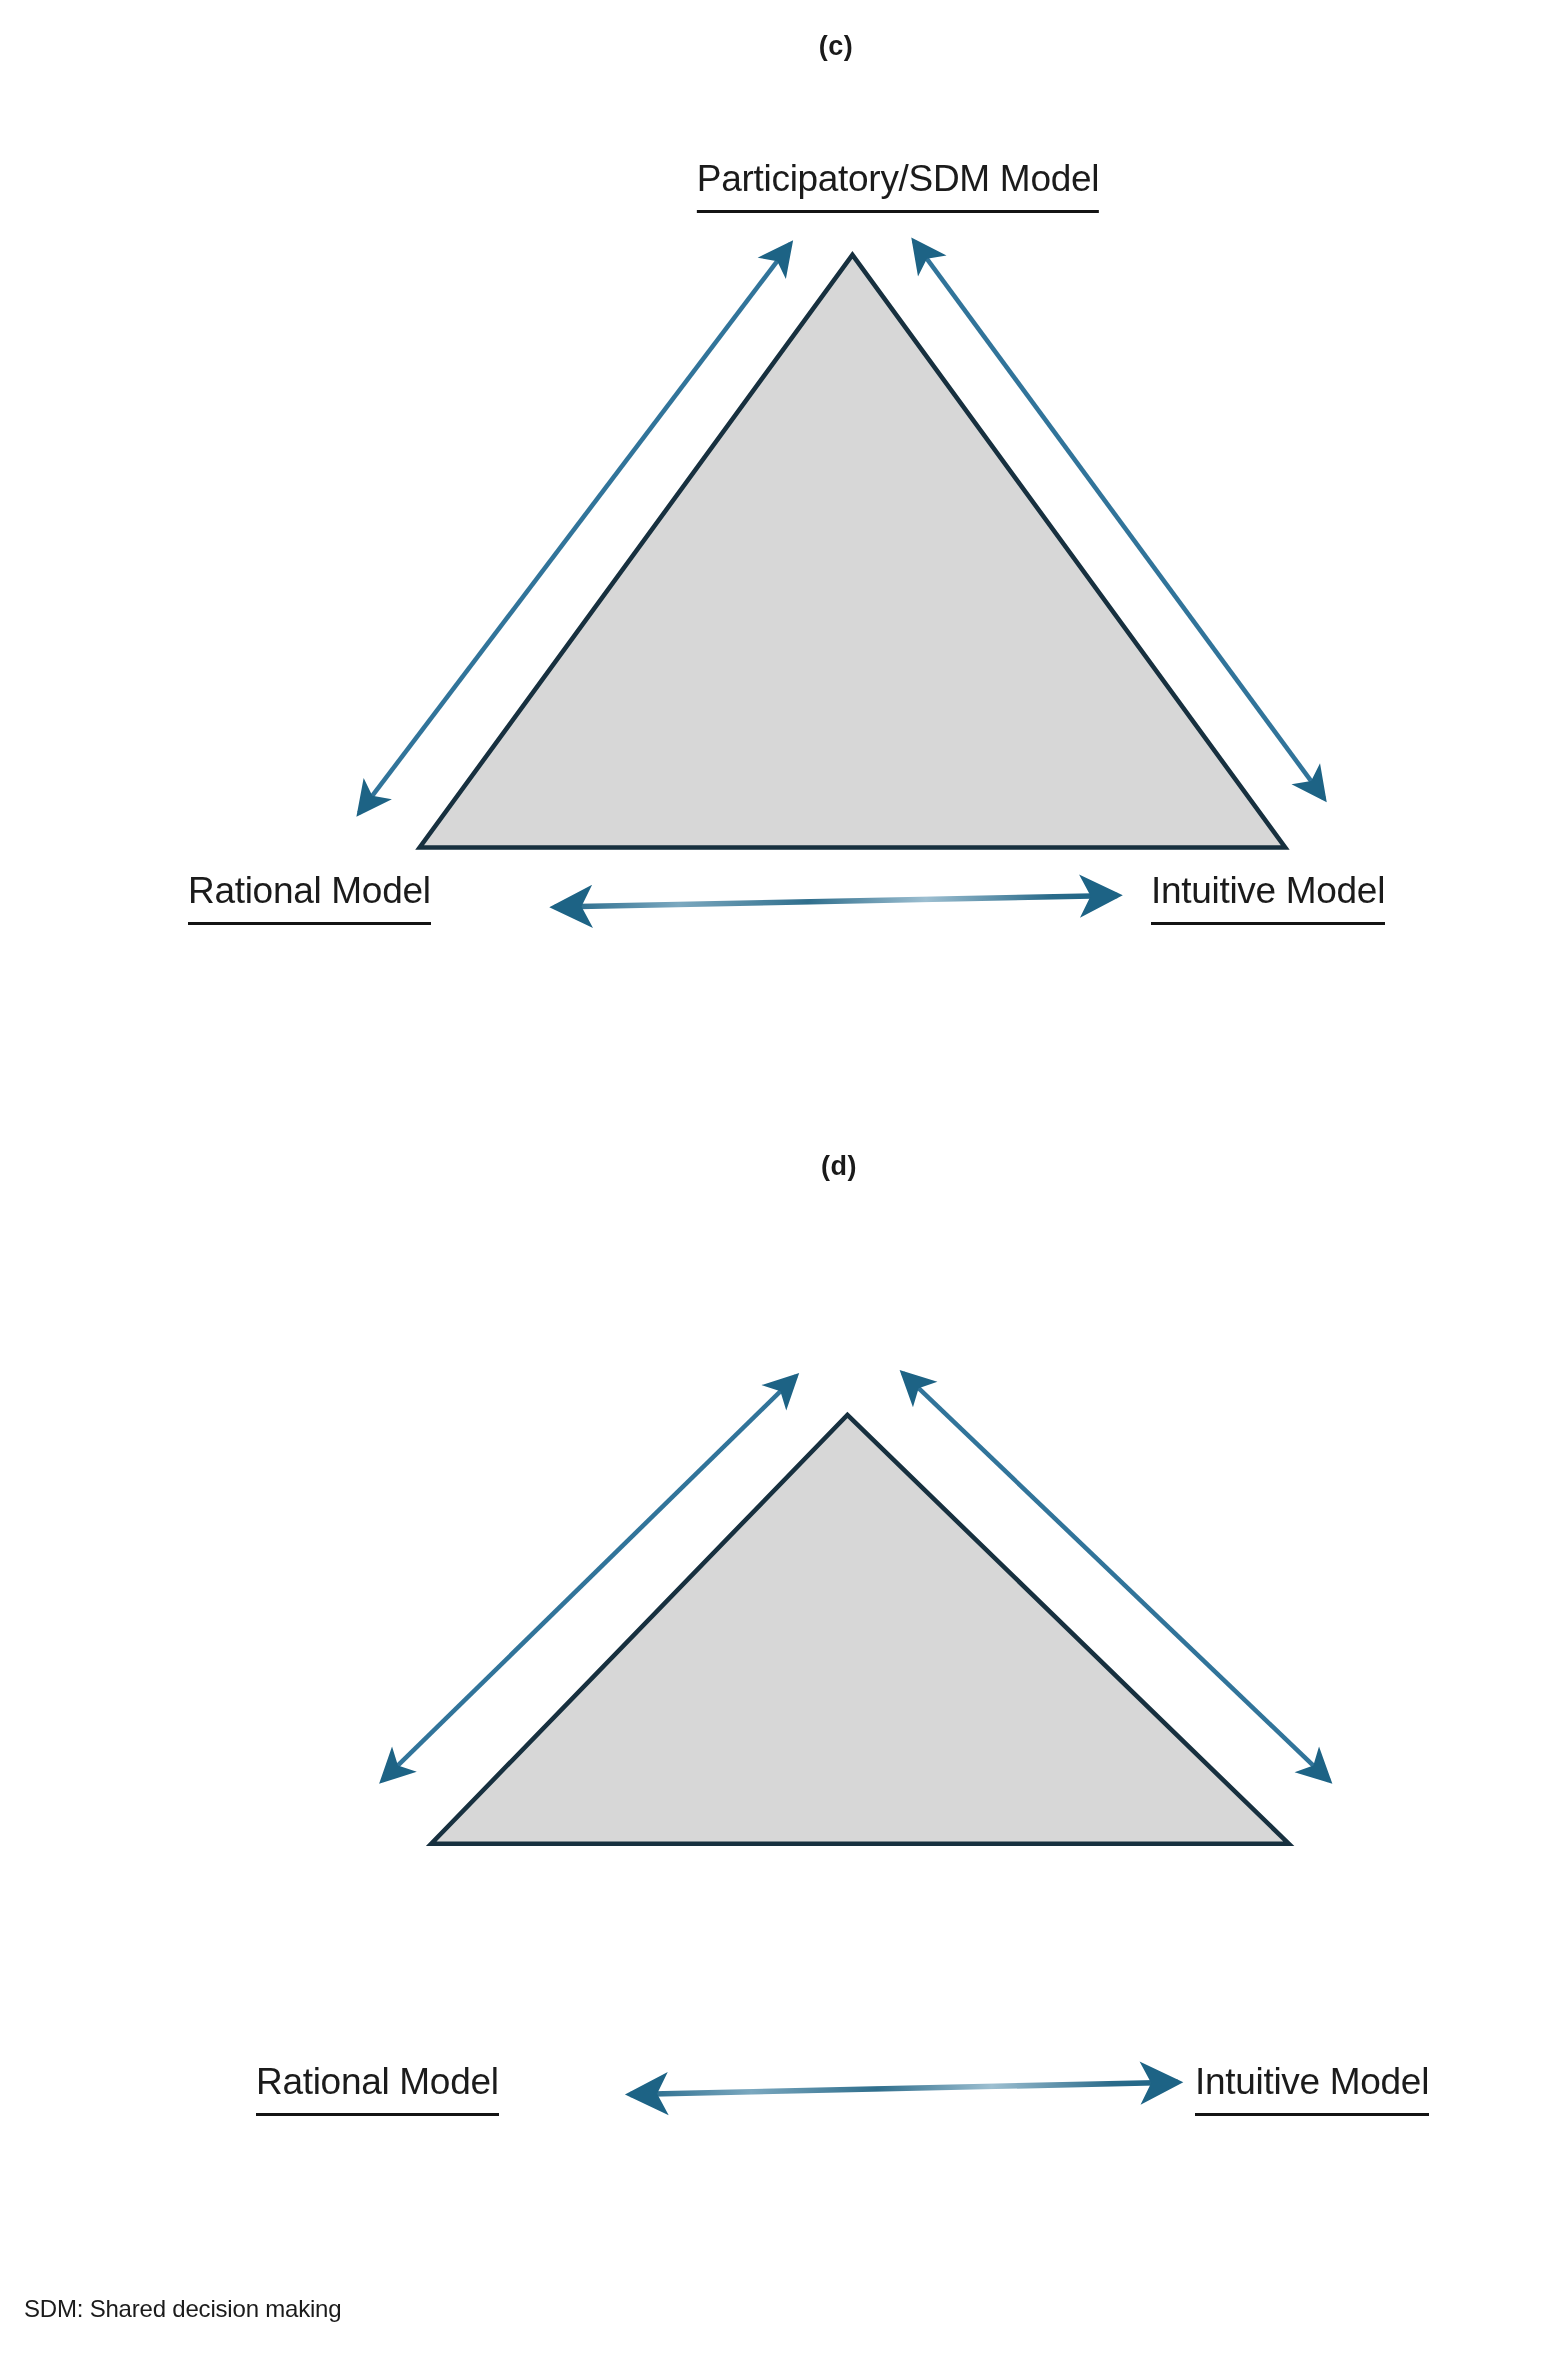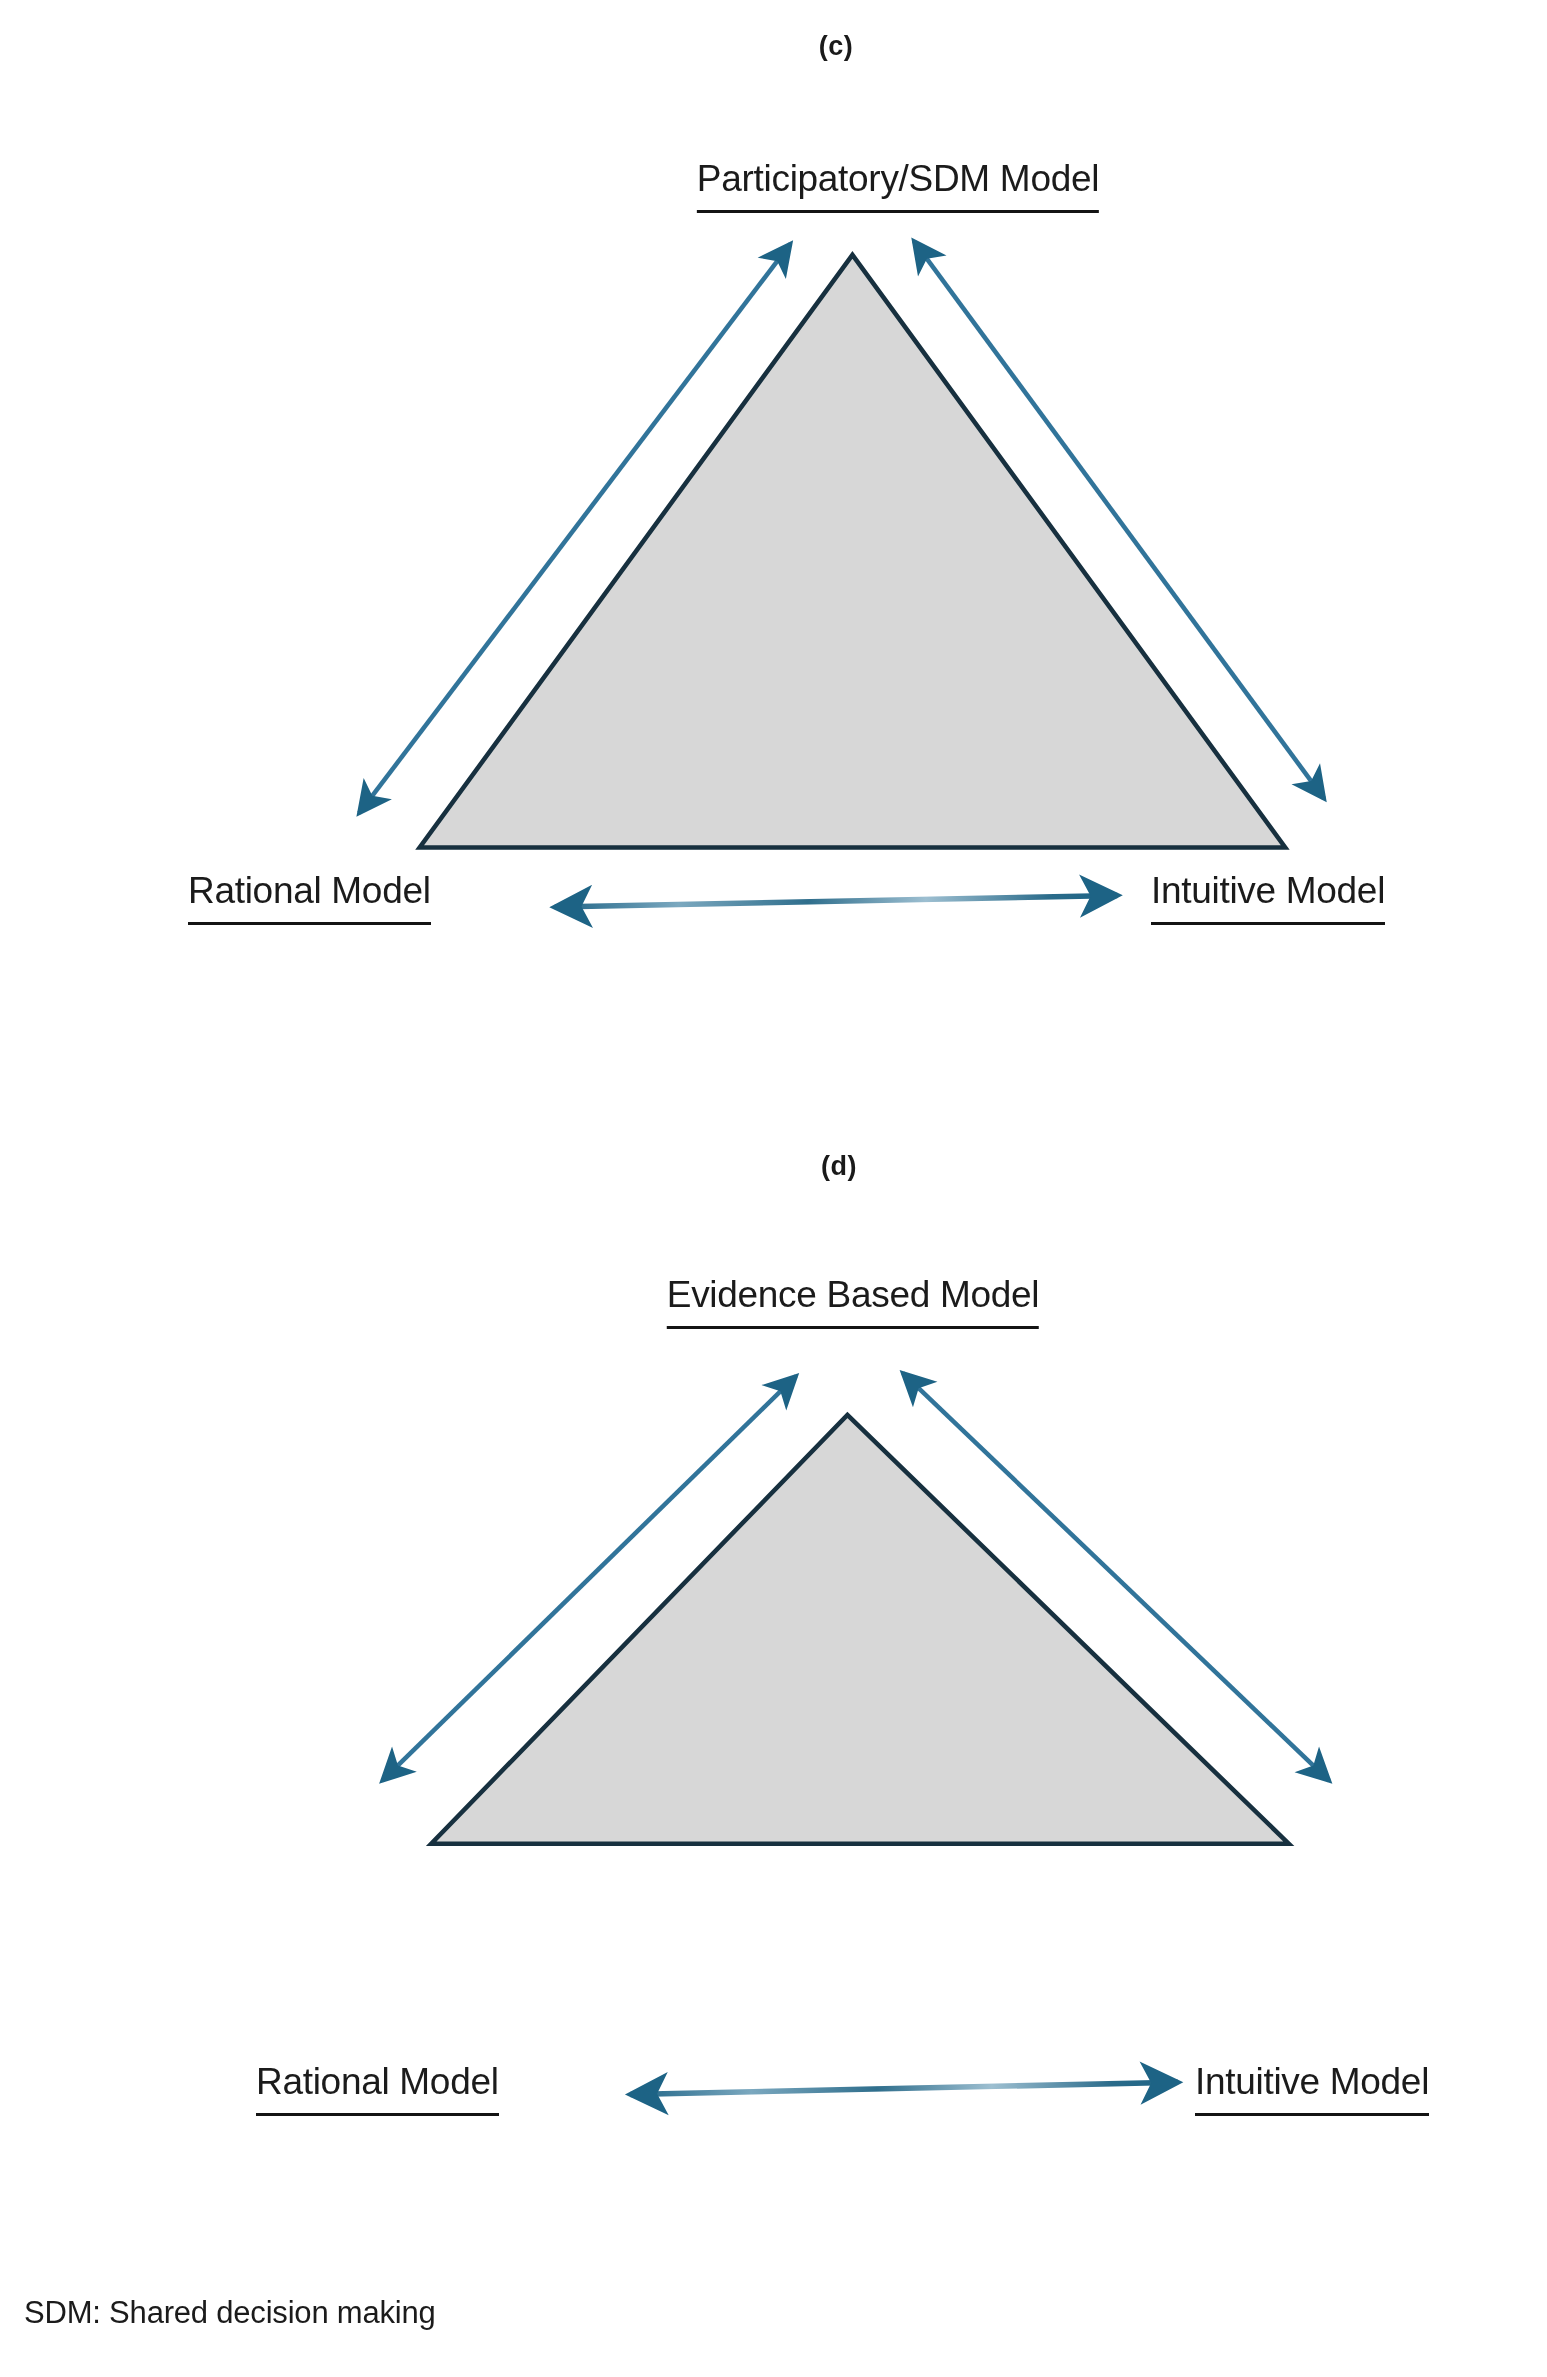--- a/index.html
+++ b/index.html
@@ -60,21 +60,21 @@
     left: 0;
     top: 0;
     width: 1547px;
     height: 2377px;
     pointer-events: none;
   }
 
   
   .footnote {
     position: absolute;
-    font-size: 31px;
+    font-size: 24px;
     color: #1b1b1b;
     white-space: nowrap;
     letter-spacing: -0.2px;
   }
 </style>
 </head>
 <body>
 
 <div id="page">
 
@@ -132,23 +132,20 @@
   <div class="vertex-label" style="left:188px; top:872px;">
     <span class="txt">Rational Model</span>
   </div>
 
   <div class="vertex-label right-anchor" style="left:1151px; top:872px;">
     <span class="txt">Intuitive Model</span>
   </div>
 
   <div class="panel-caption" style="left:839px; top:1151px;">(d)</div>
 
-  <div class="vertex-label apex" style="left:853px; top:1276px;">
-    <span class="txt">Evidence Based Model</span>
-  </div>
 
   <div class="vertex-label" style="left:256px; top:2063px;">
     <span class="txt">Rational Model</span>
   </div>
 
   <div class="vertex-label right-anchor" style="left:1195px; top:2063px;">
     <span class="txt">Intuitive Model</span>
   </div>
 
   <div class="footnote" style="left:24px; top:2295px;">SDM: Shared decision making</div>

